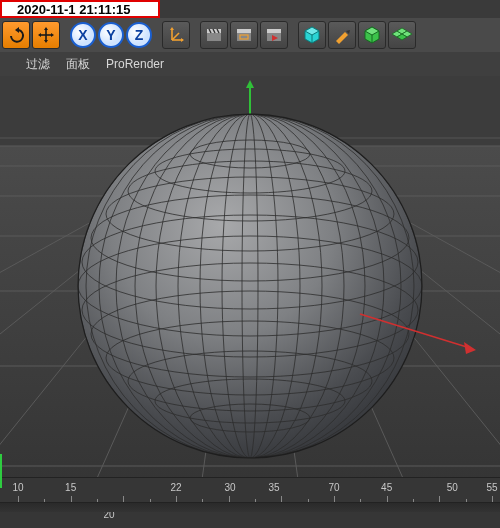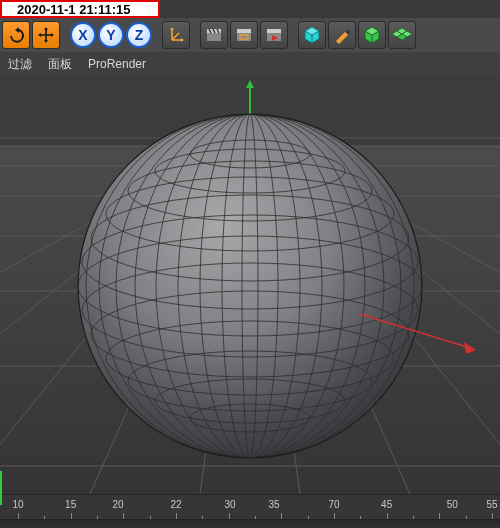--- a/index.html
+++ b/index.html
@@ -44,34 +44,34 @@
     background: radial-gradient(circle at 35% 35%, #fff, #cfe3ff 60%);
     display:flex;align-items:center;justify-content:center;
     font: bold 14px Arial; color:#0a3fa0;
     cursor:pointer;
   }
   .menubar {
     position:absolute; top:52px; left:0;
     width:500px; height:24px;
     background:#3f3f3f;
     display:flex; align-items:center;
-    gap:16px; padding:0 8px;
+    gap:16px; padding:0 26px;
     font:12px Arial; color:#d8d8d8;
   }
   .menubar span { cursor:pointer; }
   .viewport {
     position:absolute; top:76px; left:0;
     width:500px; height:418px;
     background:#3b3b3b;
     overflow:hidden;
   }
   .viewport svg { width:100%; height:100%; display:block; }
   .timeline {
     position:absolute; bottom:0; left:0;
-    width:500px; height:34px;
+    width:500px; height:51px;
     background:#363636;
     border-top:1px solid #222;
   }
   .timeline-ticks {
     position:relative; width:100%; height:24px;
     font:10px Arial; color:#c8c8c8;
   }
   .tick { position:absolute; top:4px; text-align:center; transform:translateX(-50%); }
   .tickline { position:absolute; bottom:0; width:1px; height:6px; background:#888; }
   .timeline-track {
@@ -265,21 +265,21 @@
 
 <div class="timeline">
   <div class="timeline-ticks">
     <div class="play-cue"></div>
   <div class="tick" style="left: 18px;">10</div>
       <div class="tickline" style="left: 18px;"></div>
       <div class="tickline" style="left: 44.3333px; height: 3px;"></div>
       <div class="tick" style="left: 70.6667px;">15</div>
       <div class="tickline" style="left: 70.6667px;"></div>
       <div class="tickline" style="left: 97px; height: 3px;"></div>
-      <div class="tick" style="left: 118px;">20</div>
+      <div class="tick" style="left: 109px; margin-top: 27px;">20</div>
       <div class="tickline" style="left: 123.333px;"></div>
       <div class="tickline" style="left: 149.667px; height: 3px;"></div>
       <div class="tick" style="left: 176px;">22</div>
       <div class="tickline" style="left: 176px;"></div>
       <div class="tickline" style="left: 202.333px; height: 3px;"></div>
       <div class="tick" style="left: 230px;">30</div>
       <div class="tickline" style="left: 228.667px;"></div>
       <div class="tickline" style="left: 255px; height: 3px;"></div>
       <div class="tick" style="left: 274px;">35</div>
       <div class="tickline" style="left: 281.333px;"></div>

